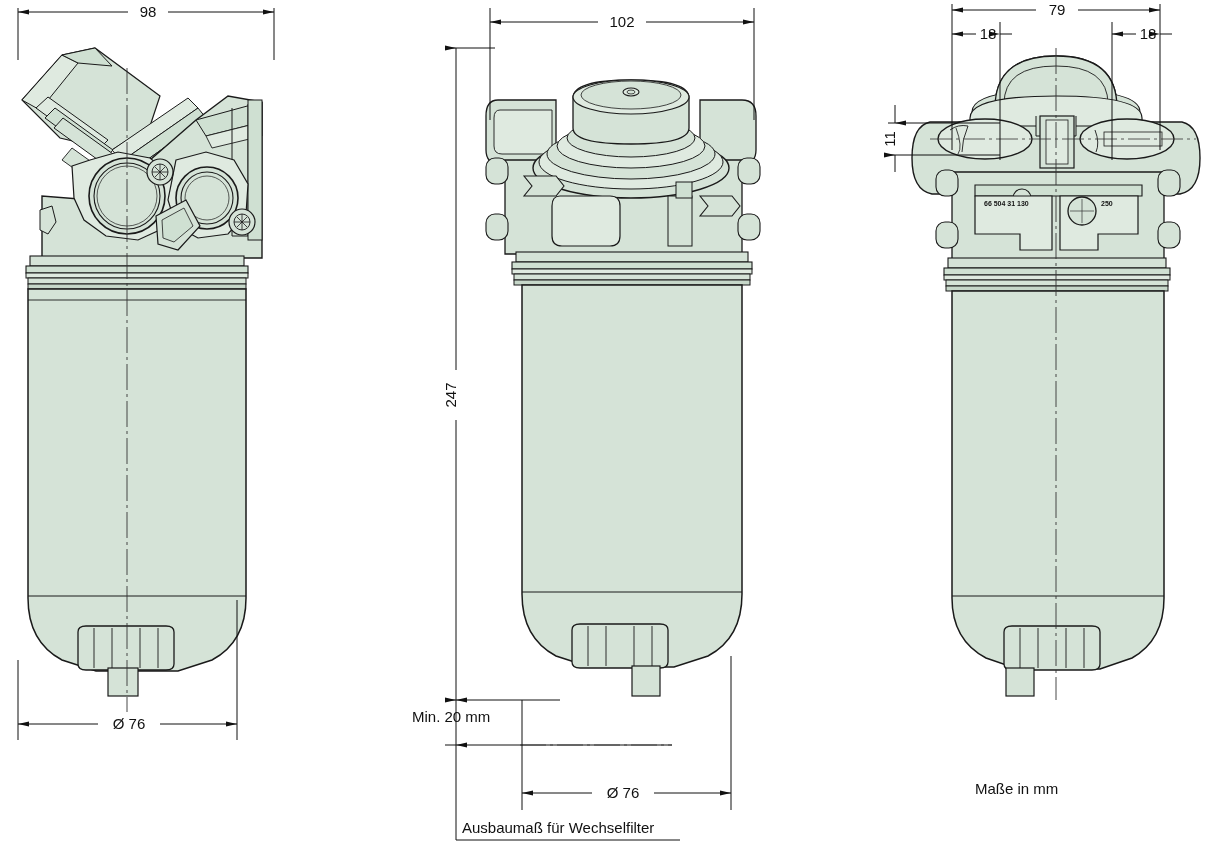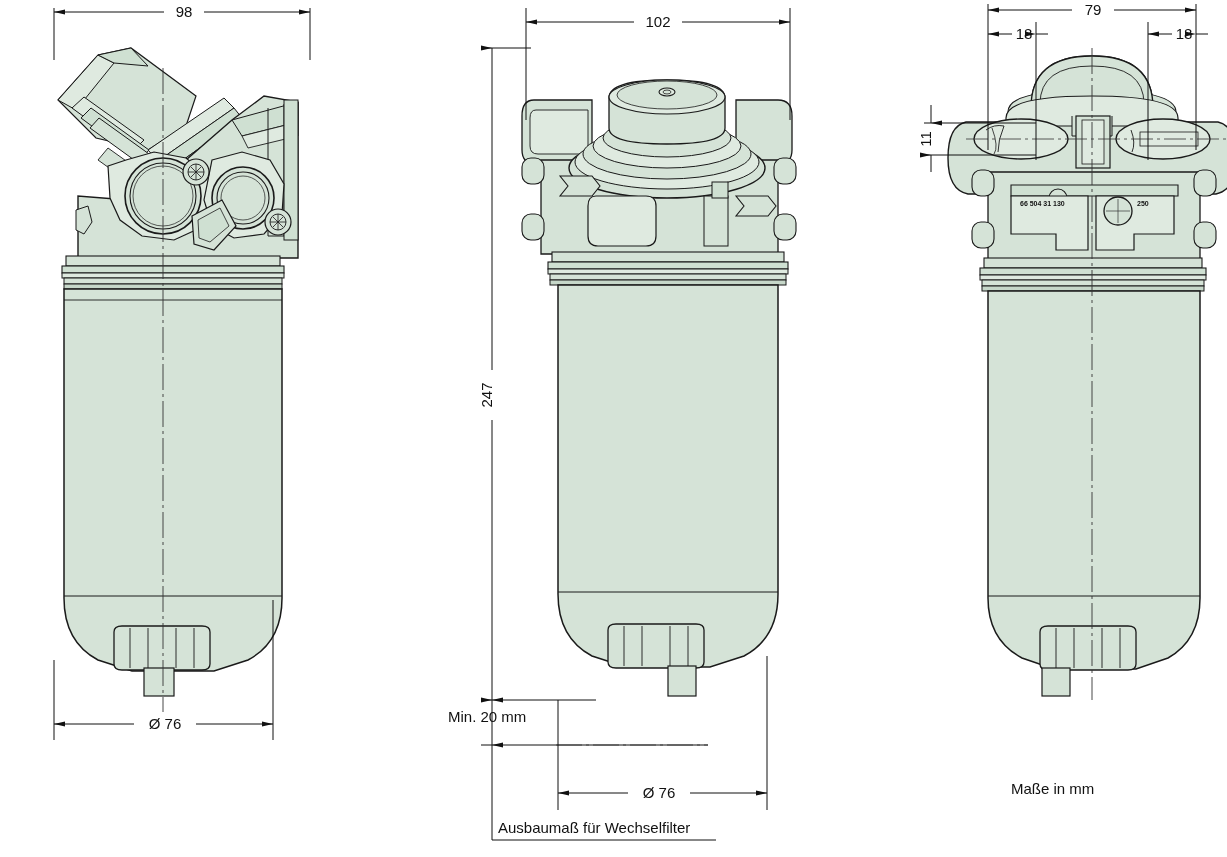--- a/index.html
+++ b/index.html
@@ -1,18 +1,18 @@
 <!DOCTYPE html>
 <html><head>
 <meta charset="utf-8">
 <style>
   html,body{margin:0;padding:0;background:#ffffff;}
   body{width:1227px;height:857px;overflow:hidden;
        font-family:"Liberation Sans",sans-serif;color:#111;}
-  #stage{position:relative;width:970px;height:857px;margin-left:36px;}
+  #stage{position:relative;width:970px;height:857px;}
   svg#dwg{position:absolute;left:0;top:0;width:1227px;height:857px;display:block;}
   .dimtext{font-family:"Liberation Sans",sans-serif;font-size:15px;fill:#111;}
   .notetext{font-family:"Liberation Sans",sans-serif;font-size:15px;fill:#111;}
   .partnum{font-family:"Liberation Sans",sans-serif;font-size:7px;font-weight:bold;fill:#111;}
 </style>
 </head>
 <body>
 
 <div id="stage">
 

